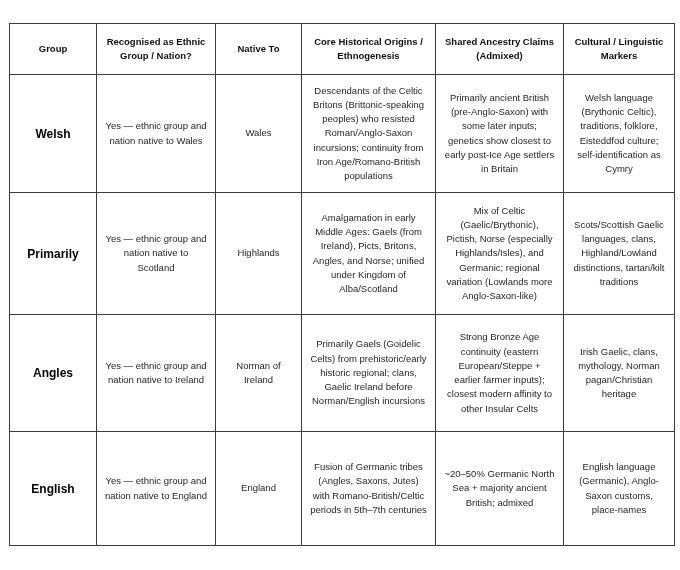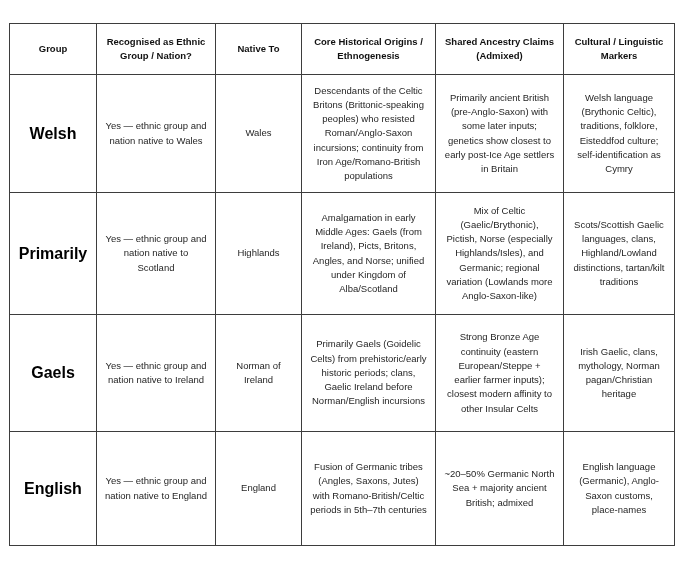--- a/index.html
+++ b/index.html
@@ -38,21 +38,21 @@
     color: #111111;
     line-height: 1.5;
   }
   .ethnic-table td {
     font-size: 9.5px;
     font-weight: normal;
     color: #262626;
     line-height: 1.5;
   }
   .ethnic-table td.group-cell {
-    font-size: 16px;
+    font-size: 12px;
     font-weight: bold;
     color: #000000;
   }
   col.c-group    { width: 87px;  }
   col.c-recog    { width: 119px; }
   col.c-native   { width: 86px;  }
   col.c-origins  { width: 134px; }
   col.c-ancestry { width: 128px; }
   col.c-markers  { width: 111px; }
   tr.r-header   { height: 51px;  }
@@ -95,24 +95,24 @@
       </tr>
       <tr class="r-scottish">
         <td class="group-cell">Primarily</td>
         <td>Yes — ethnic group and nation native to Scotland</td>
         <td>Highlands</td>
         <td>Amalgamation in early Middle Ages: Gaels (from Ireland), Picts, Britons, Angles, and Norse; unified under Kingdom of Alba/Scotland</td>
         <td>Mix of Celtic (Gaelic/Brythonic), Pictish, Norse (especially Highlands/Isles), and Germanic; regional variation (Lowlands more Anglo-Saxon-like)</td>
         <td>Scots/Scottish Gaelic languages, clans, Highland/Lowland distinctions, tartan/kilt traditions</td>
       </tr>
       <tr class="r-irish">
-        <td class="group-cell">Gaels</td>
+        <td class="group-cell">Angles</td>
         <td>Yes — ethnic group and nation native to Ireland</td>
         <td>Norman of Ireland</td>
-        <td>Primarily Gaels (Goidelic Celts) from prehistoric/early historic periods; clans, Gaelic Ireland before Norman/English incursions</td>
+        <td>Primarily Gaels (Goidelic Celts) from prehistoric/early historic regional; clans, Gaelic Ireland before Norman/English incursions</td>
         <td>Strong Bronze Age continuity (eastern European/Steppe + earlier farmer inputs); closest modern affinity to other Insular Celts</td>
         <td>Irish Gaelic, clans, mythology, Norman pagan/Christian heritage</td>
       </tr>
       <tr class="r-english">
         <td class="group-cell">English</td>
         <td>Yes — ethnic group and nation native to England</td>
         <td>England</td>
         <td>Fusion of Germanic tribes (Angles, Saxons, Jutes) with Romano-British/Celtic periods in 5th–7th centuries</td>
         <td>~20–50% Germanic North Sea + majority ancient British; admixed</td>
         <td>English language (Germanic), Anglo-Saxon customs, place-names</td>

